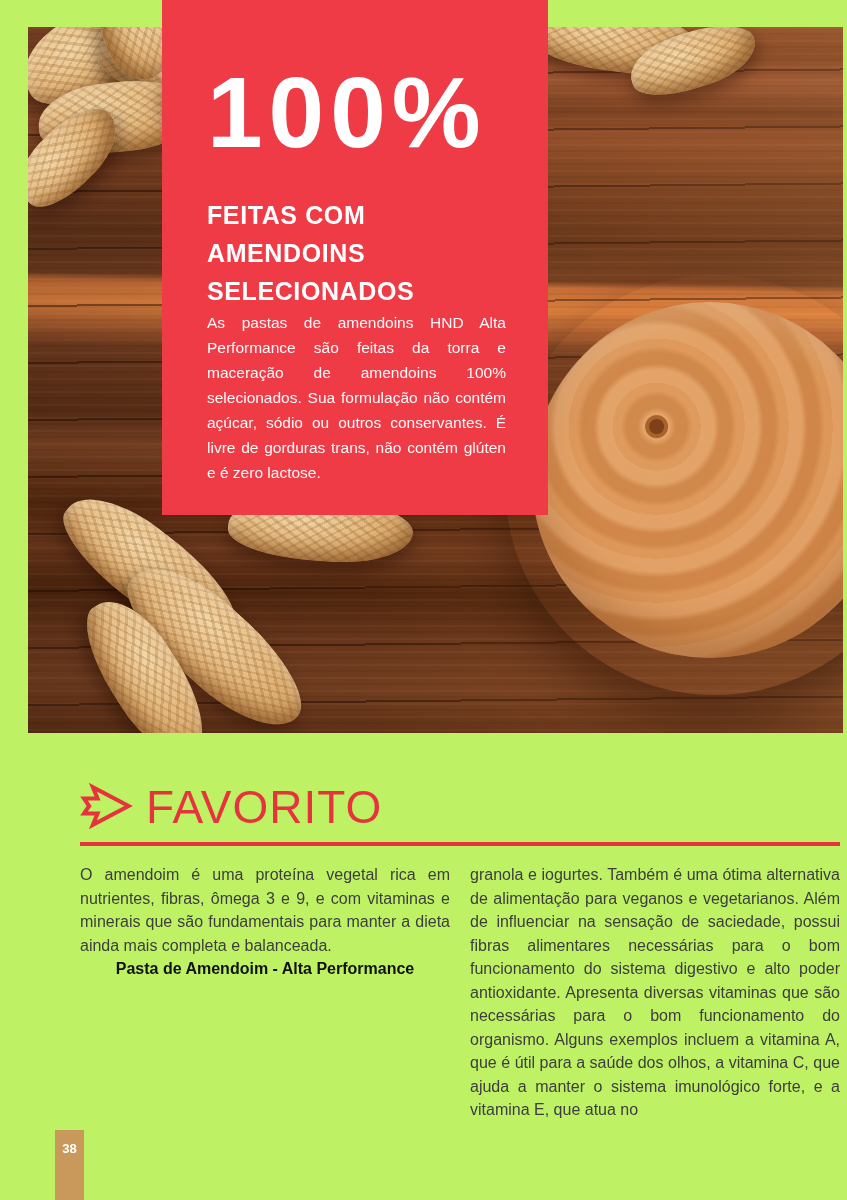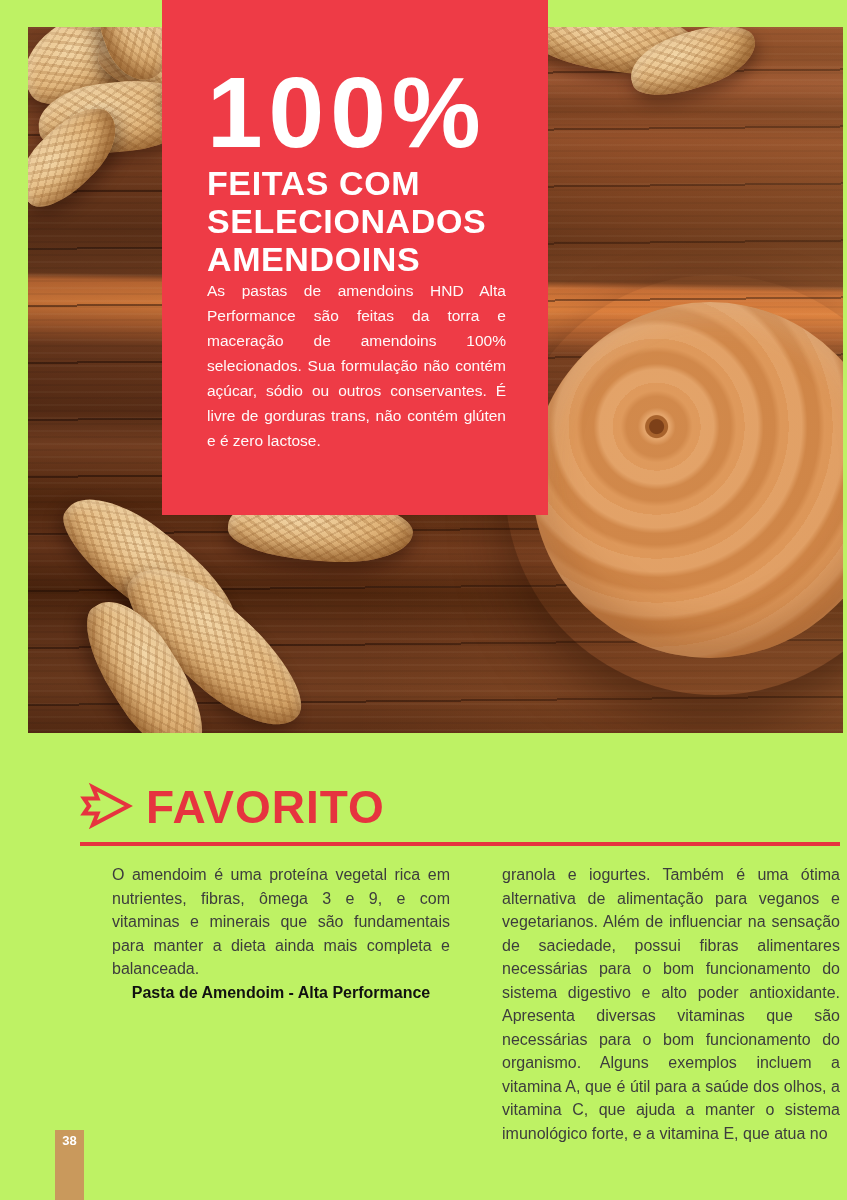--- a/index.html
+++ b/index.html
@@ -57,49 +57,49 @@
 
   
   .overlay {
     position:absolute; z-index:10; left:162px; top:0; width:386px; height:515px;
     background:#EE3B46; color:#ffffff; padding:64px 42px 0 45px;
   }
   .overlay-headline {
     font-size:100px; font-weight:700; letter-spacing:6px; line-height:96px; color:#ffffff;
   }
   .overlay-subheadline {
-    margin-top:4px; font-size:34px; font-weight:700; letter-spacing:.6px; line-height:38px; color:#ffffff;
+    margin-top:36px; font-size:25px; font-weight:700; letter-spacing:.6px; line-height:38px; color:#ffffff;
   }
   .overlay-subheadline span { display:block; }
   .overlay-body {
     font-size:15.5px; line-height:25px; color:rgba(255,255,255,.97);
     text-align:justify;
   }
 
   
   .favorito { position:absolute; left:80px; top:782px; width:760px; z-index:5; }
   .fav-head { display:flex; align-items:center; gap:12px; }
   .fav-arrow { flex:0 0 auto; display:block; }
   .fav-title {
-    font-size:46px; font-weight:700; letter-spacing:1px; color:#E6343F; line-height:1;
+    font-size:46px; font-weight:400; letter-spacing:1px; color:#E6343F; line-height:1;
     padding-top:2px;
   }
   .fav-rule { margin-top:12px; height:4px; background:#E6343F; width:100%; }
   .columns { display:flex; gap:20px; margin-top:17px; }
   .col { flex:1 1 0; font-size:16px; line-height:23.5px; color:#3d3d3d; text-align:justify; }
-  .col p { text-align:justify;margin-left:32px; }
+  .col p { text-align:justify; }
   .col .subhead { font-weight:700; color:#111111; text-align:center; }
 
   
   .page-tab {
     position:absolute; left:55px; top:1130px; width:29px; height:70px;
     background:#C9995C; z-index:6;
   }
   .page-tab span {
-    display:block; text-align:center; padding-top:3px;
+    display:block; text-align:center; padding-top:11px;
     color:#ffffff; font-size:13px; font-weight:700;
   }
 </style>
 </head>
 <body>
 
 <div class="page">
 
   <div class="photo">
 
@@ -121,22 +121,22 @@
     <span class="peanut" style="left:200px;top:470px;width:185px;height:64px;transform:rotate(4deg);"></span>
 
     <div class="jar-glass"></div>
     <div class="jar-pb"></div>
   </div>
 
   <div class="overlay">
     <div class="overlay-headline">100%</div>
     <div class="overlay-subheadline">
       <span>FEITAS COM</span>
+      <span>AMENDOINS</span>
       <span>SELECIONADOS</span>
-      <span>AMENDOINS</span>
     </div>
     <p class="overlay-body">As pastas de amendoins HND Alta Performance são feitas da torra e maceração de amendoins 100% selecionados. Sua formulação não contém açúcar, sódio ou outros conservantes. É livre de gorduras trans, não contém glúten e é zero lactose.</p>
   </div>
 
   <div class="favorito">
     <div class="fav-head">
       <svg class="fav-arrow" width="54" height="48" viewBox="0 0 40 35" aria-hidden="true">
         <path d="M3 12 L13 12 L9.5 3.5 L36 17.5 L9.5 31.5 L13 23 L3 23 L6.8 17.5 Z" fill="none" stroke="#E6343F" stroke-width="3" stroke-linejoin="miter"></path>
       </svg>
       <div class="fav-title">FAVORITO</div>

